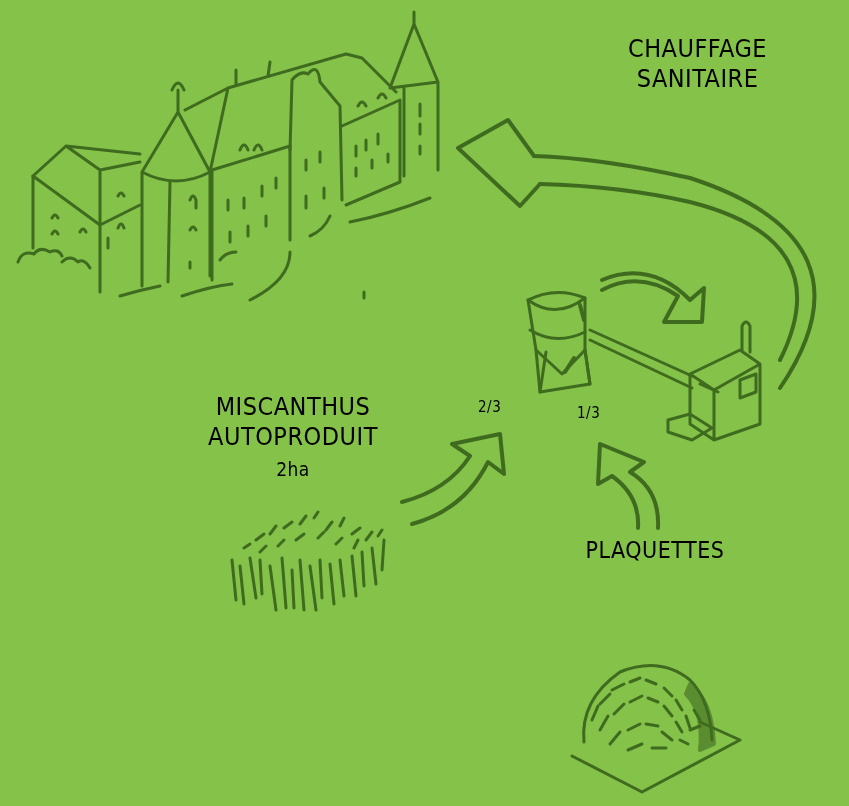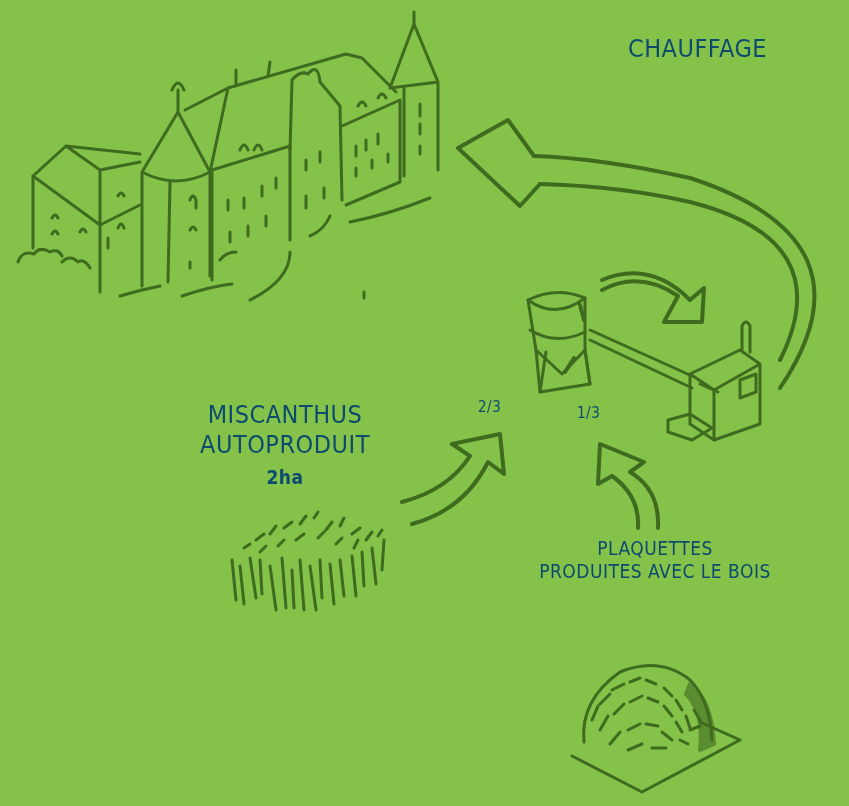--- a/index.html
+++ b/index.html
@@ -1,27 +1,27 @@
 <!DOCTYPE html>
 <html><head>
 <meta charset="utf-8">
 <style>
   html,body{margin:0;padding:0;}
   body{width:849px;height:806px;overflow:hidden;background:#84c24a;position:relative;
        font-family:"DejaVu Sans",sans-serif;}
   .canvas{position:absolute;left:0;top:0;width:849px;height:806px;}
-  .lbl{position:absolute;color:#0c4a6e;text-align:center;font-family:"DejaVu Sans Condensed","DejaVu Sans",sans-serif;
+  .lbl{position:absolute;color:#000000;text-align:center;font-family:"DejaVu Sans Condensed","DejaVu Sans",sans-serif;
        font-weight:normal;letter-spacing:0.5px;line-height:1.2;}
   .l-heat{left:575px;top:34px;width:245px;font-size:25px;}
-  .l-misc{left:170px;top:392px;width:230px;font-size:25px;margin-top:8px;}
-  .l-misc .sub{font-size:19px;display:block;margin-top:6px;font-weight:bold;}
+  .l-misc{left:178px;top:392px;width:230px;font-size:25px;}
+  .l-misc .sub{font-size:19px;display:block;margin-top:6px;}
   .l-frac{font-size:15px;}
   .l-23{left:478px;top:398px;}
   .l-13{left:577px;top:404px;text-align:center;}
-  .l-plaq{left:465px;top:537px;width:380px;font-size:19px;}
+  .l-plaq{left:465px;top:537px;width:380px;font-size:23px;}
   .l-plaq span{display:block;}
   .l-heat span,.l-misc span.line{display:block;}
   svg .ln{fill:none;stroke:#3f6b1f;stroke-width:3;stroke-linecap:round;stroke-linejoin:round;}
   svg .th{stroke-width:4;}
   svg .dash{fill:none;stroke:#3f6b1f;stroke-width:3;stroke-linecap:round;}
 </style>
 </head>
 <body>
 
 <svg class="canvas" viewBox="0 0 849 806" xmlns="http://www.w3.org/2000/svg">
@@ -92,27 +92,27 @@
     <path class="ln" d="M572,756 L642,792 L740,740 L700,722"></path>
     <path class="dash" d="M584,742 Q580,700 620,672 Q660,656 690,680 Q710,700 712,740
       M592,720 l6,-14 M600,704 l10,-10 M612,690 l12,-6 M630,682 l10,-4 M646,680 l10,4 M664,688 l8,8 M676,700 l6,10 M686,716 l4,12
       M600,730 l8,-14 M614,714 l10,-10 M630,702 l12,-6 M648,698 l10,4 M664,706 l8,10 M676,722 l6,10 M610,744 l10,-12 M628,730 l12,-6 M646,724 l12,2 M662,732 l10,8 M680,740 l8,4 M628,750 l14,-6 M652,748 l14,0 M690,730 l10,-4 M694,710 l6,10"></path>
     <path class="ln th" d="M690,684 Q712,700 714,744 L700,750 Q704,712 686,694 Z" style="fill:#3f6b1f;opacity:0.6"></path>
   </g>
 </svg>
 
 <div class="lbl l-heat">
   <span>CHAUFFAGE</span>
+  <span>SANITAIRE</span>
 </div>
 
 <div class="lbl l-misc">
   <span class="line">MISCANTHUS</span>
   <span class="line">AUTOPRODUIT</span>
   <span class="sub">2ha</span>
 </div>
 
 <div class="lbl l-frac l-23">2/3</div>
 <div class="lbl l-frac l-13">1/3</div>
 
 <div class="lbl l-plaq">
   <span>PLAQUETTES</span>
-  <span>PRODUITES AVEC LE BOIS</span>
 </div>
 
 </body></html>

